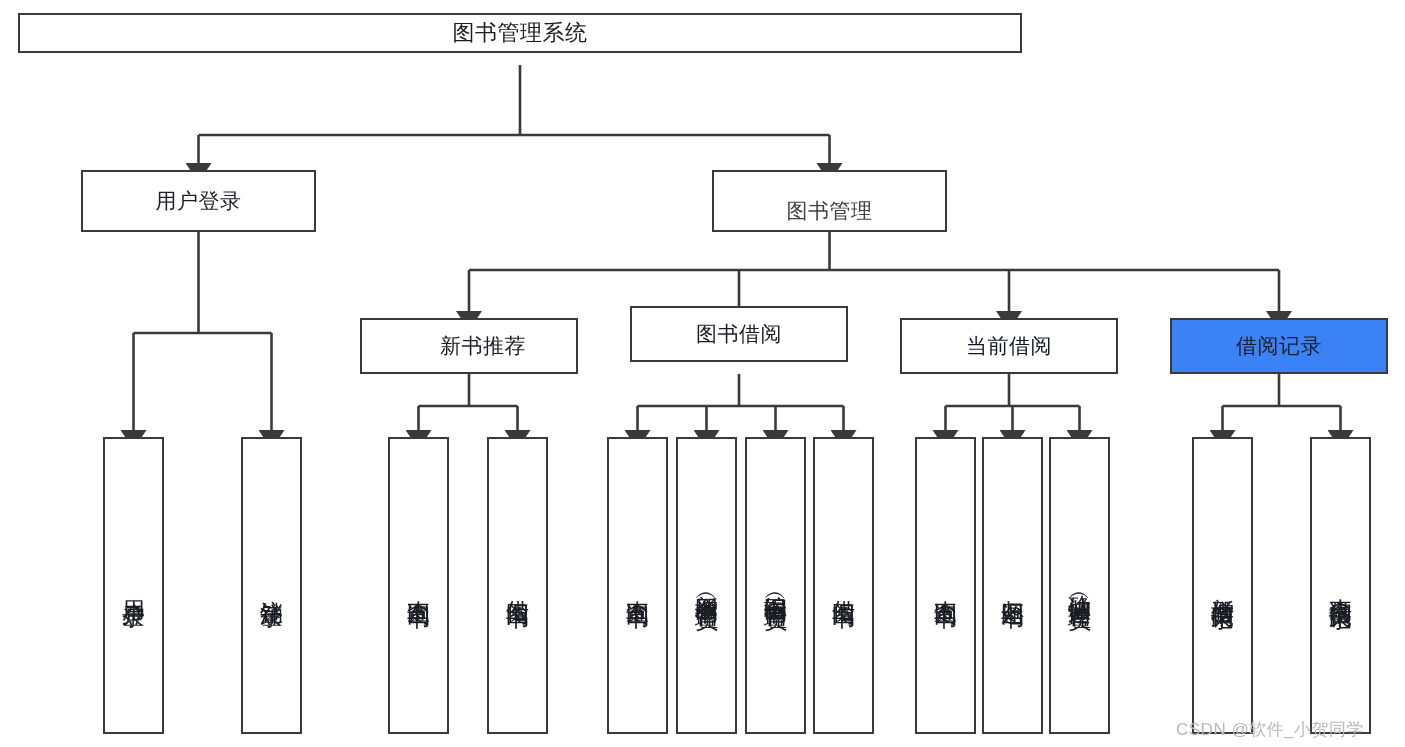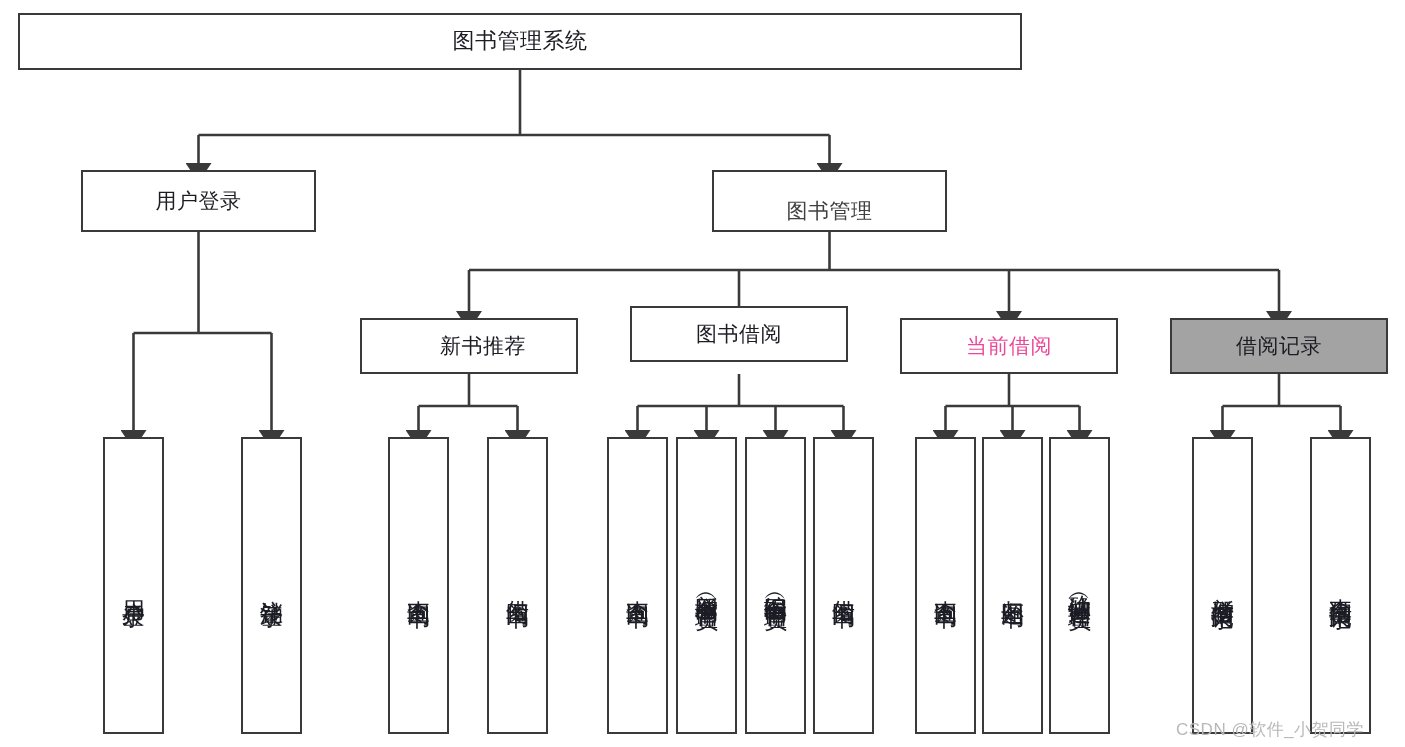--- a/index.html
+++ b/index.html
@@ -110,39 +110,39 @@
         <line x1="945.5" y1="406" x2="945.5" y2="434" stroke="#3a3a3a" stroke-width="2.6" marker-end="url(#arrowhead)"></line>
         <line x1="1012.5" y1="406" x2="1012.5" y2="434" stroke="#3a3a3a" stroke-width="2.6" marker-end="url(#arrowhead)"></line>
         <line x1="1079.5" y1="406" x2="1079.5" y2="434" stroke="#3a3a3a" stroke-width="2.6" marker-end="url(#arrowhead)"></line>
         <line x1="1279" y1="374" x2="1279" y2="406" stroke="#3a3a3a" stroke-width="2.6"></line>
         <line x1="1222.5" y1="406" x2="1340.5" y2="406" stroke="#3a3a3a" stroke-width="2.6"></line>
         <line x1="1222.5" y1="406" x2="1222.5" y2="434" stroke="#3a3a3a" stroke-width="2.6" marker-end="url(#arrowhead)"></line>
         <line x1="1340.5" y1="406" x2="1340.5" y2="434" stroke="#3a3a3a" stroke-width="2.6" marker-end="url(#arrowhead)"></line>
       </g>
   </svg>
   <div id="node-layer">
-      <div class="node-box horizontal root" style="left: 18px; top: 13px; width: 1004px; height: 57px; border-color: rgb(58, 58, 58); background: rgb(255, 255, 255);">
+      <div class="node-box horizontal root" style="left: 18px; top: 13px; width: 1004px; height: 40px; border-color: rgb(58, 58, 58); background: rgb(255, 255, 255);">
         <span class="node-label" style="color: rgb(28, 28, 36);">图书管理系统</span>
       </div>
       <div class="node-box horizontal" style="left: 81px; top: 170px; width: 235px; height: 62px; border-color: rgb(58, 58, 58); background: rgb(255, 255, 255);">
         <span class="node-label" style="color: rgb(28, 28, 36);">用户登录</span>
       </div>
       <div class="node-box horizontal" style="left: 712px; top: 170px; width: 235px; height: 62px; border-color: rgb(58, 58, 58); background: rgb(255, 255, 255);">
         <span class="node-label" style="color: #404040; margin-top: 20px;">图书管理</span>
       </div>
       <div class="node-box horizontal" style="left: 360px; top: 318px; width: 218px; height: 56px; border-color: rgb(58, 58, 58); background: rgb(255, 255, 255); padding-left: 28px;">
         <span class="node-label" style="color: rgb(28, 28, 36);">新书推荐</span>
       </div>
       <div class="node-box horizontal" style="left: 630px; top: 306px; width: 218px; height: 56px; border-color: rgb(58, 58, 58); background: rgb(255, 255, 255);">
         <span class="node-label" style="color: rgb(28, 28, 36);">图书借阅</span>
       </div>
       <div class="node-box horizontal" style="left: 900px; top: 318px; width: 218px; height: 56px; border-color: rgb(58, 58, 58); background: rgb(255, 255, 255);">
-        <span class="node-label" style="color: #ec4899;">当前借阅</span>
+        <span class="node-label" style="color: #0f172a;">当前借阅</span>
       </div>
-      <div class="node-box horizontal" style="left: 1170px; top: 318px; width: 218px; height: 56px; border-color: rgb(58, 58, 58); background: #a3a3a3;">
+      <div class="node-box horizontal" style="left: 1170px; top: 318px; width: 218px; height: 56px; border-color: rgb(58, 58, 58); background: #3b82f6;">
         <span class="node-label" style="color: rgb(28, 28, 36);">借阅记录</span>
       </div>
       <div class="node-box vertical" style="left: 103px; top: 437px; width: 61px; height: 297px; border-color: rgb(58, 58, 58); background: rgb(255, 255, 255);">
         <span class="node-label" style="color: rgb(28, 28, 36);">用户登录</span>
       </div>
       <div class="node-box vertical" style="left: 241px; top: 437px; width: 61px; height: 297px; border-color: rgb(58, 58, 58); background: rgb(255, 255, 255);">
         <span class="node-label" style="color: rgb(28, 28, 36);">注销登录</span>
       </div>
       <div class="node-box vertical" style="left: 388px; top: 437px; width: 61px; height: 297px; border-color: rgb(58, 58, 58); background: rgb(255, 255, 255);">
         <span class="node-label" style="color: rgb(28, 28, 36);">查询图书</span>

